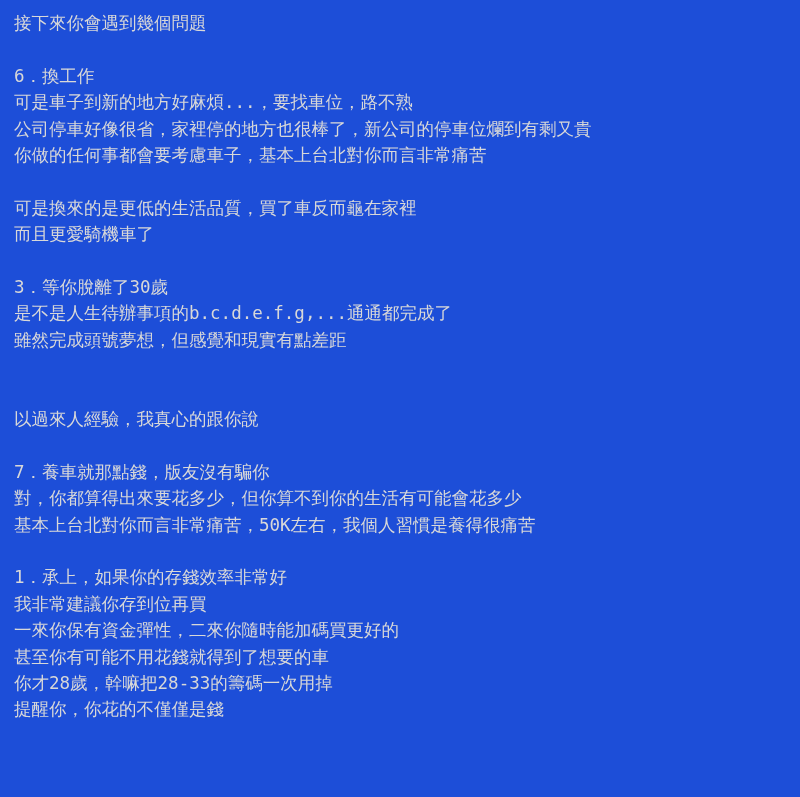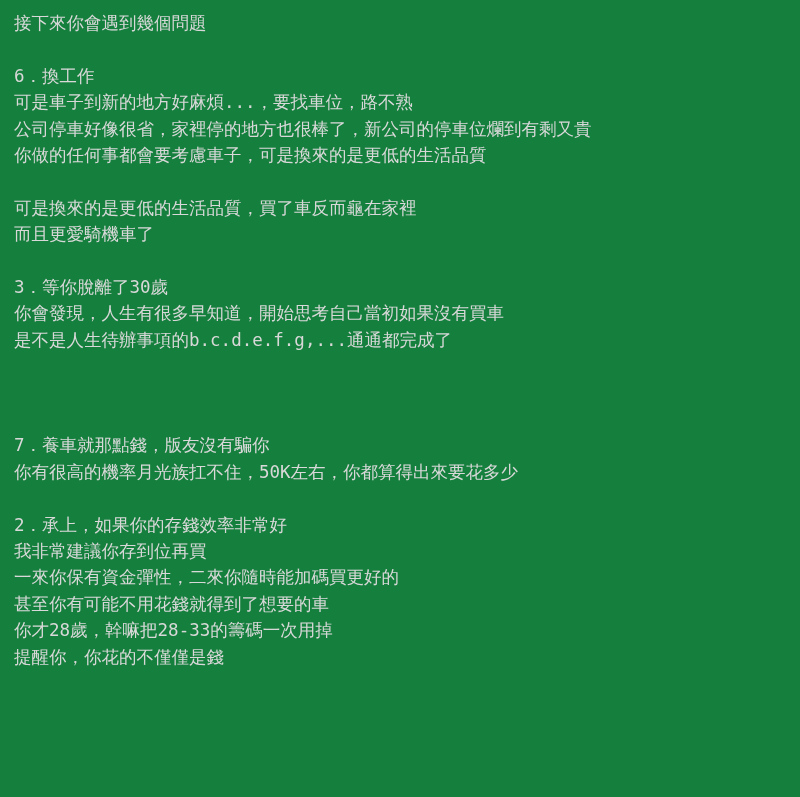--- a/index.html
+++ b/index.html
@@ -9,21 +9,21 @@
     width: 800px;
     height: 797px;
     overflow: hidden;
   }
   body {
     font-family: "DejaVu Sans Mono", "Liberation Mono", monospace;
   }
   #page {
     width: 800px;
     height: 797px;
-    background: #15803d;
+    background: #1d4ed8;
     position: relative;
     box-sizing: border-box;
     padding: 10px 0 0 14px;
   }
   .block {
     margin: 0;
   }
   .line {
     color: #d8d8d8;
     font-size: 17.5px;
@@ -44,53 +44,57 @@
   <div class="block">
     <div class="line">接下來你會遇到幾個問題</div>
   </div>
 
   <div class="spacer"></div>
 
   <div class="block">
     <div class="line">6．換工作</div>
     <div class="line">可是車子到新的地方好麻煩...，要找車位，路不熟</div>
     <div class="line">公司停車好像很省，家裡停的地方也很棒了，新公司的停車位爛到有剩又貴</div>
-    <div class="line">你做的任何事都會要考慮車子，可是換來的是更低的生活品質</div>
+    <div class="line">你做的任何事都會要考慮車子，基本上台北對你而言非常痛苦</div>
   </div>
 
   <div class="spacer"></div>
 
   <div class="block">
     <div class="line">可是換來的是更低的生活品質，買了車反而龜在家裡</div>
     <div class="line">而且更愛騎機車了</div>
   </div>
 
   <div class="spacer"></div>
 
   <div class="block">
     <div class="line">3．等你脫離了30歲</div>
-    <div class="line">你會發現，人生有很多早知道，開始思考自己當初如果沒有買車</div>
     <div class="line">是不是人生待辦事項的b.c.d.e.f.g,...通通都完成了</div>
+    <div class="line">雖然完成頭號夢想，但感覺和現實有點差距</div>
   </div>
 
   <div class="spacer"></div>
   <div class="spacer"></div>
 
+  <div class="block">
+    <div class="line">以過來人經驗，我真心的跟你說</div>
+  </div>
 
   <div class="spacer"></div>
 
   <div class="block">
     <div class="line">7．養車就那點錢，版友沒有騙你</div>
-    <div class="line">你有很高的機率月光族扛不住，50K左右，你都算得出來要花多少</div>
+    <div class="line">對，你都算得出來要花多少，但你算不到你的生活有可能會花多少</div>
+    <div class="line">基本上台北對你而言非常痛苦，50K左右，我個人習慣是養得很痛苦</div>
   </div>
 
   <div class="spacer"></div>
 
   <div class="block">
-    <div class="line">2．承上，如果你的存錢效率非常好</div>
+    <div class="line">1．承上，如果你的存錢效率非常好</div>
     <div class="line">我非常建議你存到位再買</div>
     <div class="line">一來你保有資金彈性，二來你隨時能加碼買更好的</div>
     <div class="line">甚至你有可能不用花錢就得到了想要的車</div>
     <div class="line">你才28歲，幹嘛把28-33的籌碼一次用掉</div>
     <div class="line">提醒你，你花的不僅僅是錢</div>
   </div>
 
 </div>
 
 </body></html>

